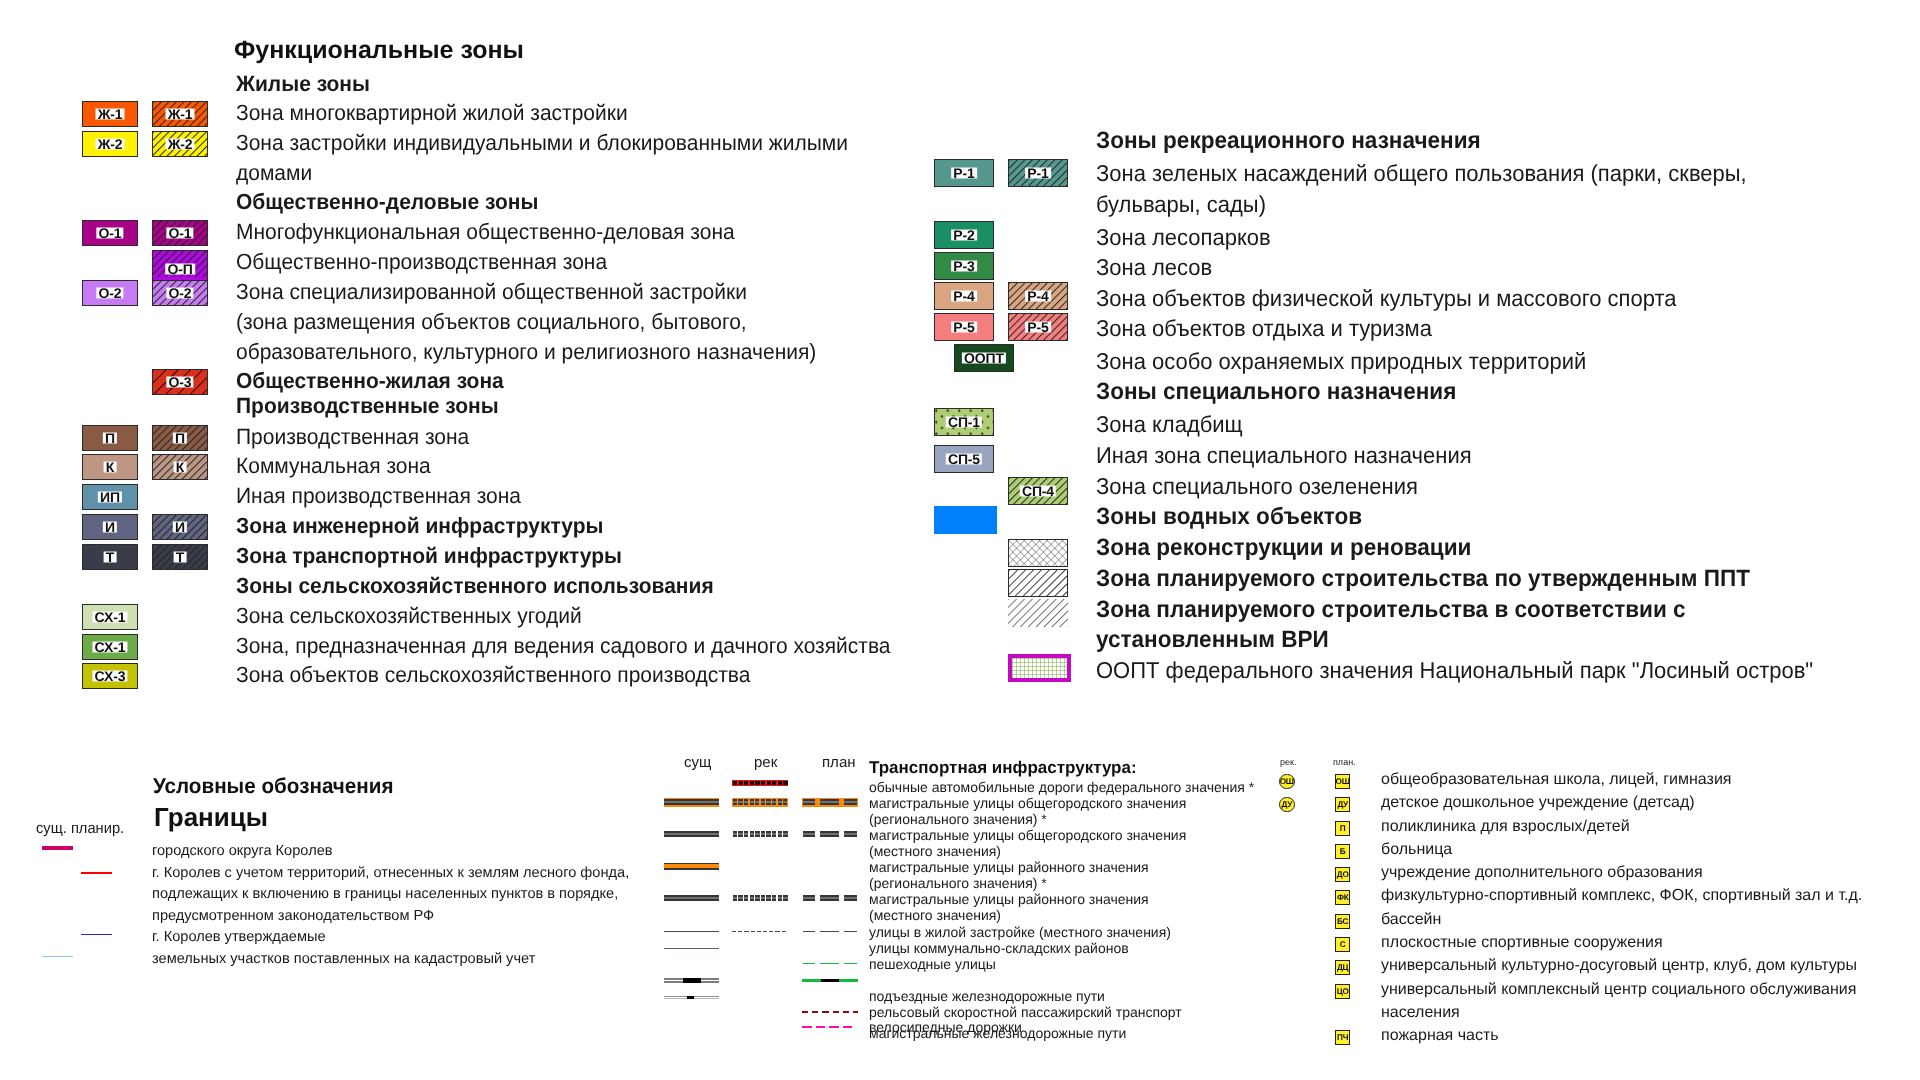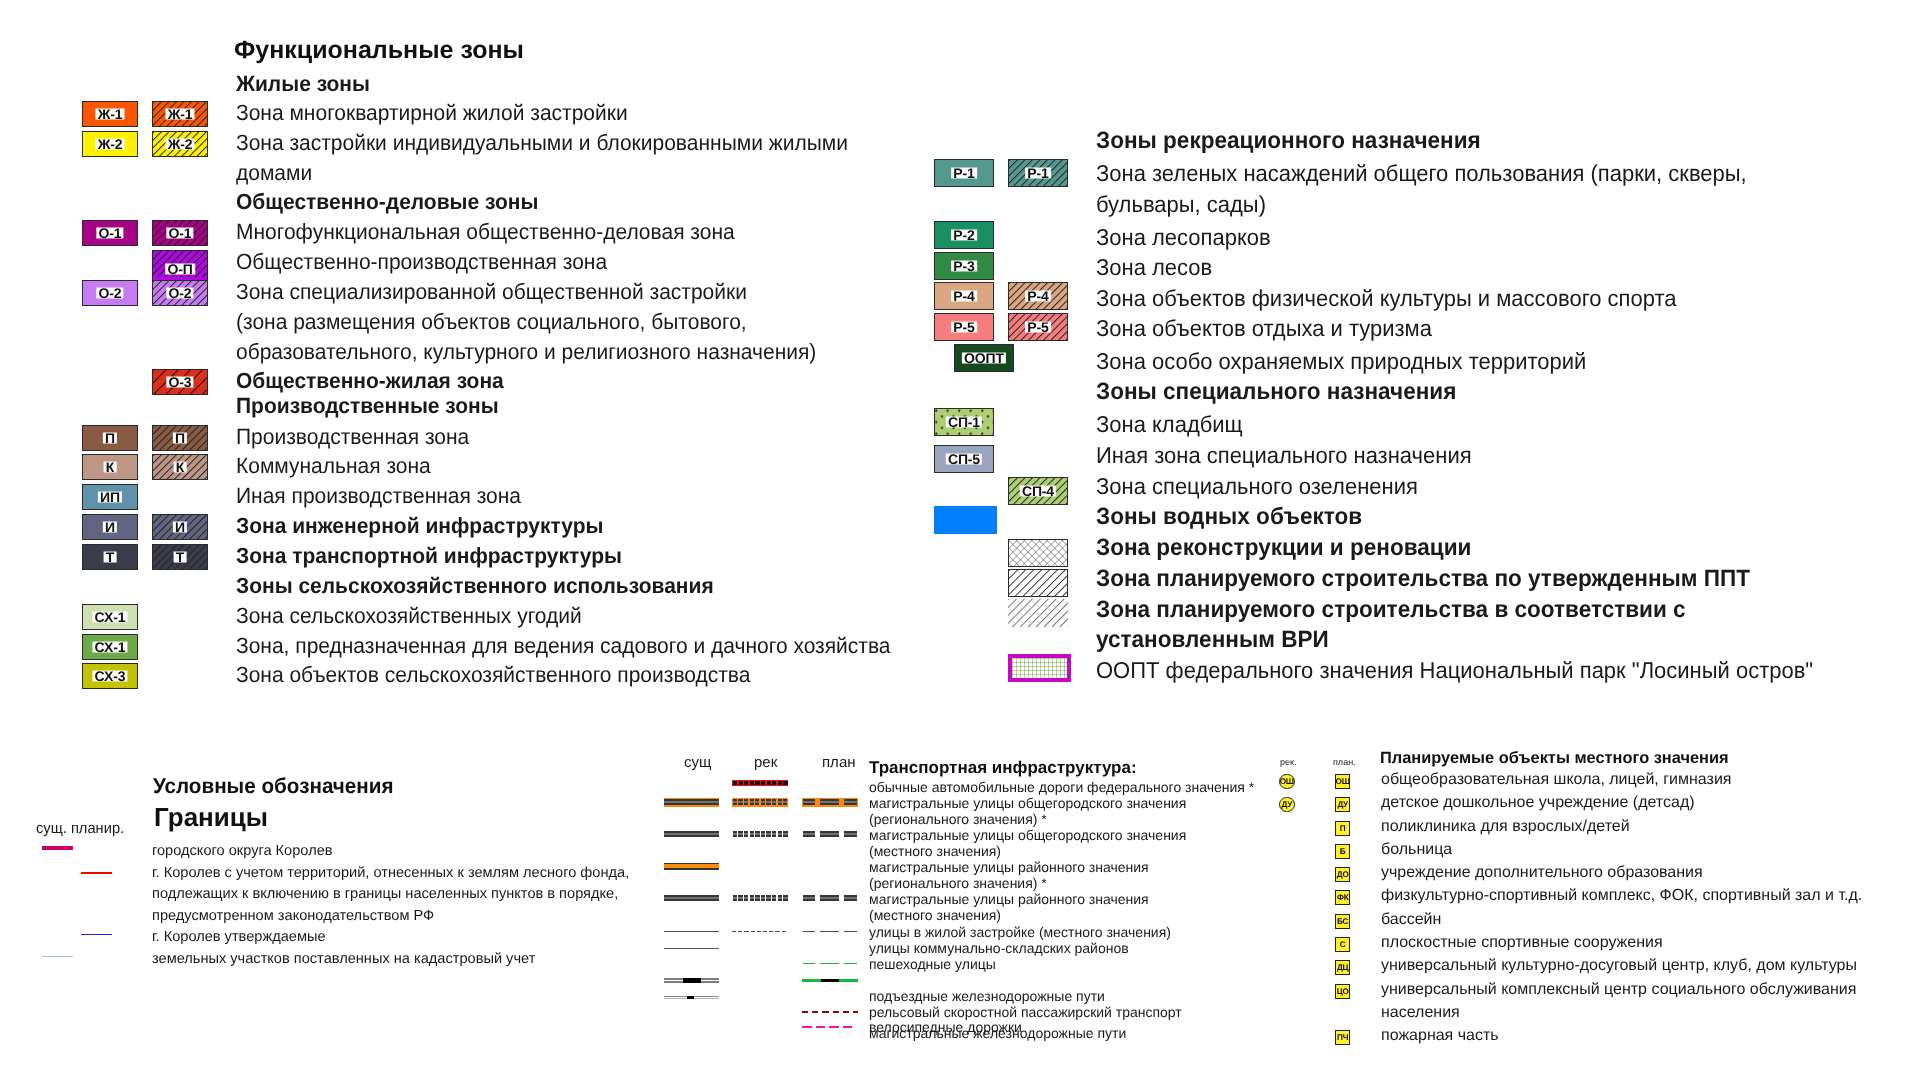--- a/index.html
+++ b/index.html
@@ -647,21 +647,20 @@
     </div>
     <div class="smtxt" style="left: 869px; top: 1020px;">велосипедные дорожки</div>
     <div style="position: absolute; left: 802px; top: 1021px; width: 56px; height: 14px;">
       <svg width="56" height="14" shape-rendering="crispEdges" style="position: absolute; left: 0px; top: 0px;">
         <rect x="0" y="5" width="9.6" height="2.2" fill="#FF0CA8"></rect>
         <rect x="13.5" y="5" width="9.6" height="2.2" fill="#FF0CA8"></rect>
         <rect x="27" y="5" width="9.6" height="2.2" fill="#FF0CA8"></rect>
         <rect x="40.5" y="5" width="9.6" height="2.2" fill="#FF0CA8"></rect>
       </svg>
     </div>
-    <div class="h1 b" style="left: 1380px; top: 746px; font-size: 16.4px;">Планируемые объекты местного значения</div>
     <div class="tinytxt" style="left: 1280px; top: 758px;">рек.</div>
     <div class="tinytxt" style="left: 1333px; top: 758px;">план.</div>
     <div class="potxt" style="left: 1381px; top: 772px;">общеобразовательная школа, лицей, гимназия</div>
     <div class="ycirc" style="left: 1279px; top: 773.5px; width: 15.6px; height: 15.6px;">
       <span>ОШ</span>
     </div>
     <div class="ybox" style="left: 1335px; top: 773.5px; width: 15.4px; height: 15.4px;">
       <span>ОШ</span>
     </div>
     <div class="potxt" style="left: 1381px; top: 795px;">детское дошкольное учреждение (детсад)</div>

